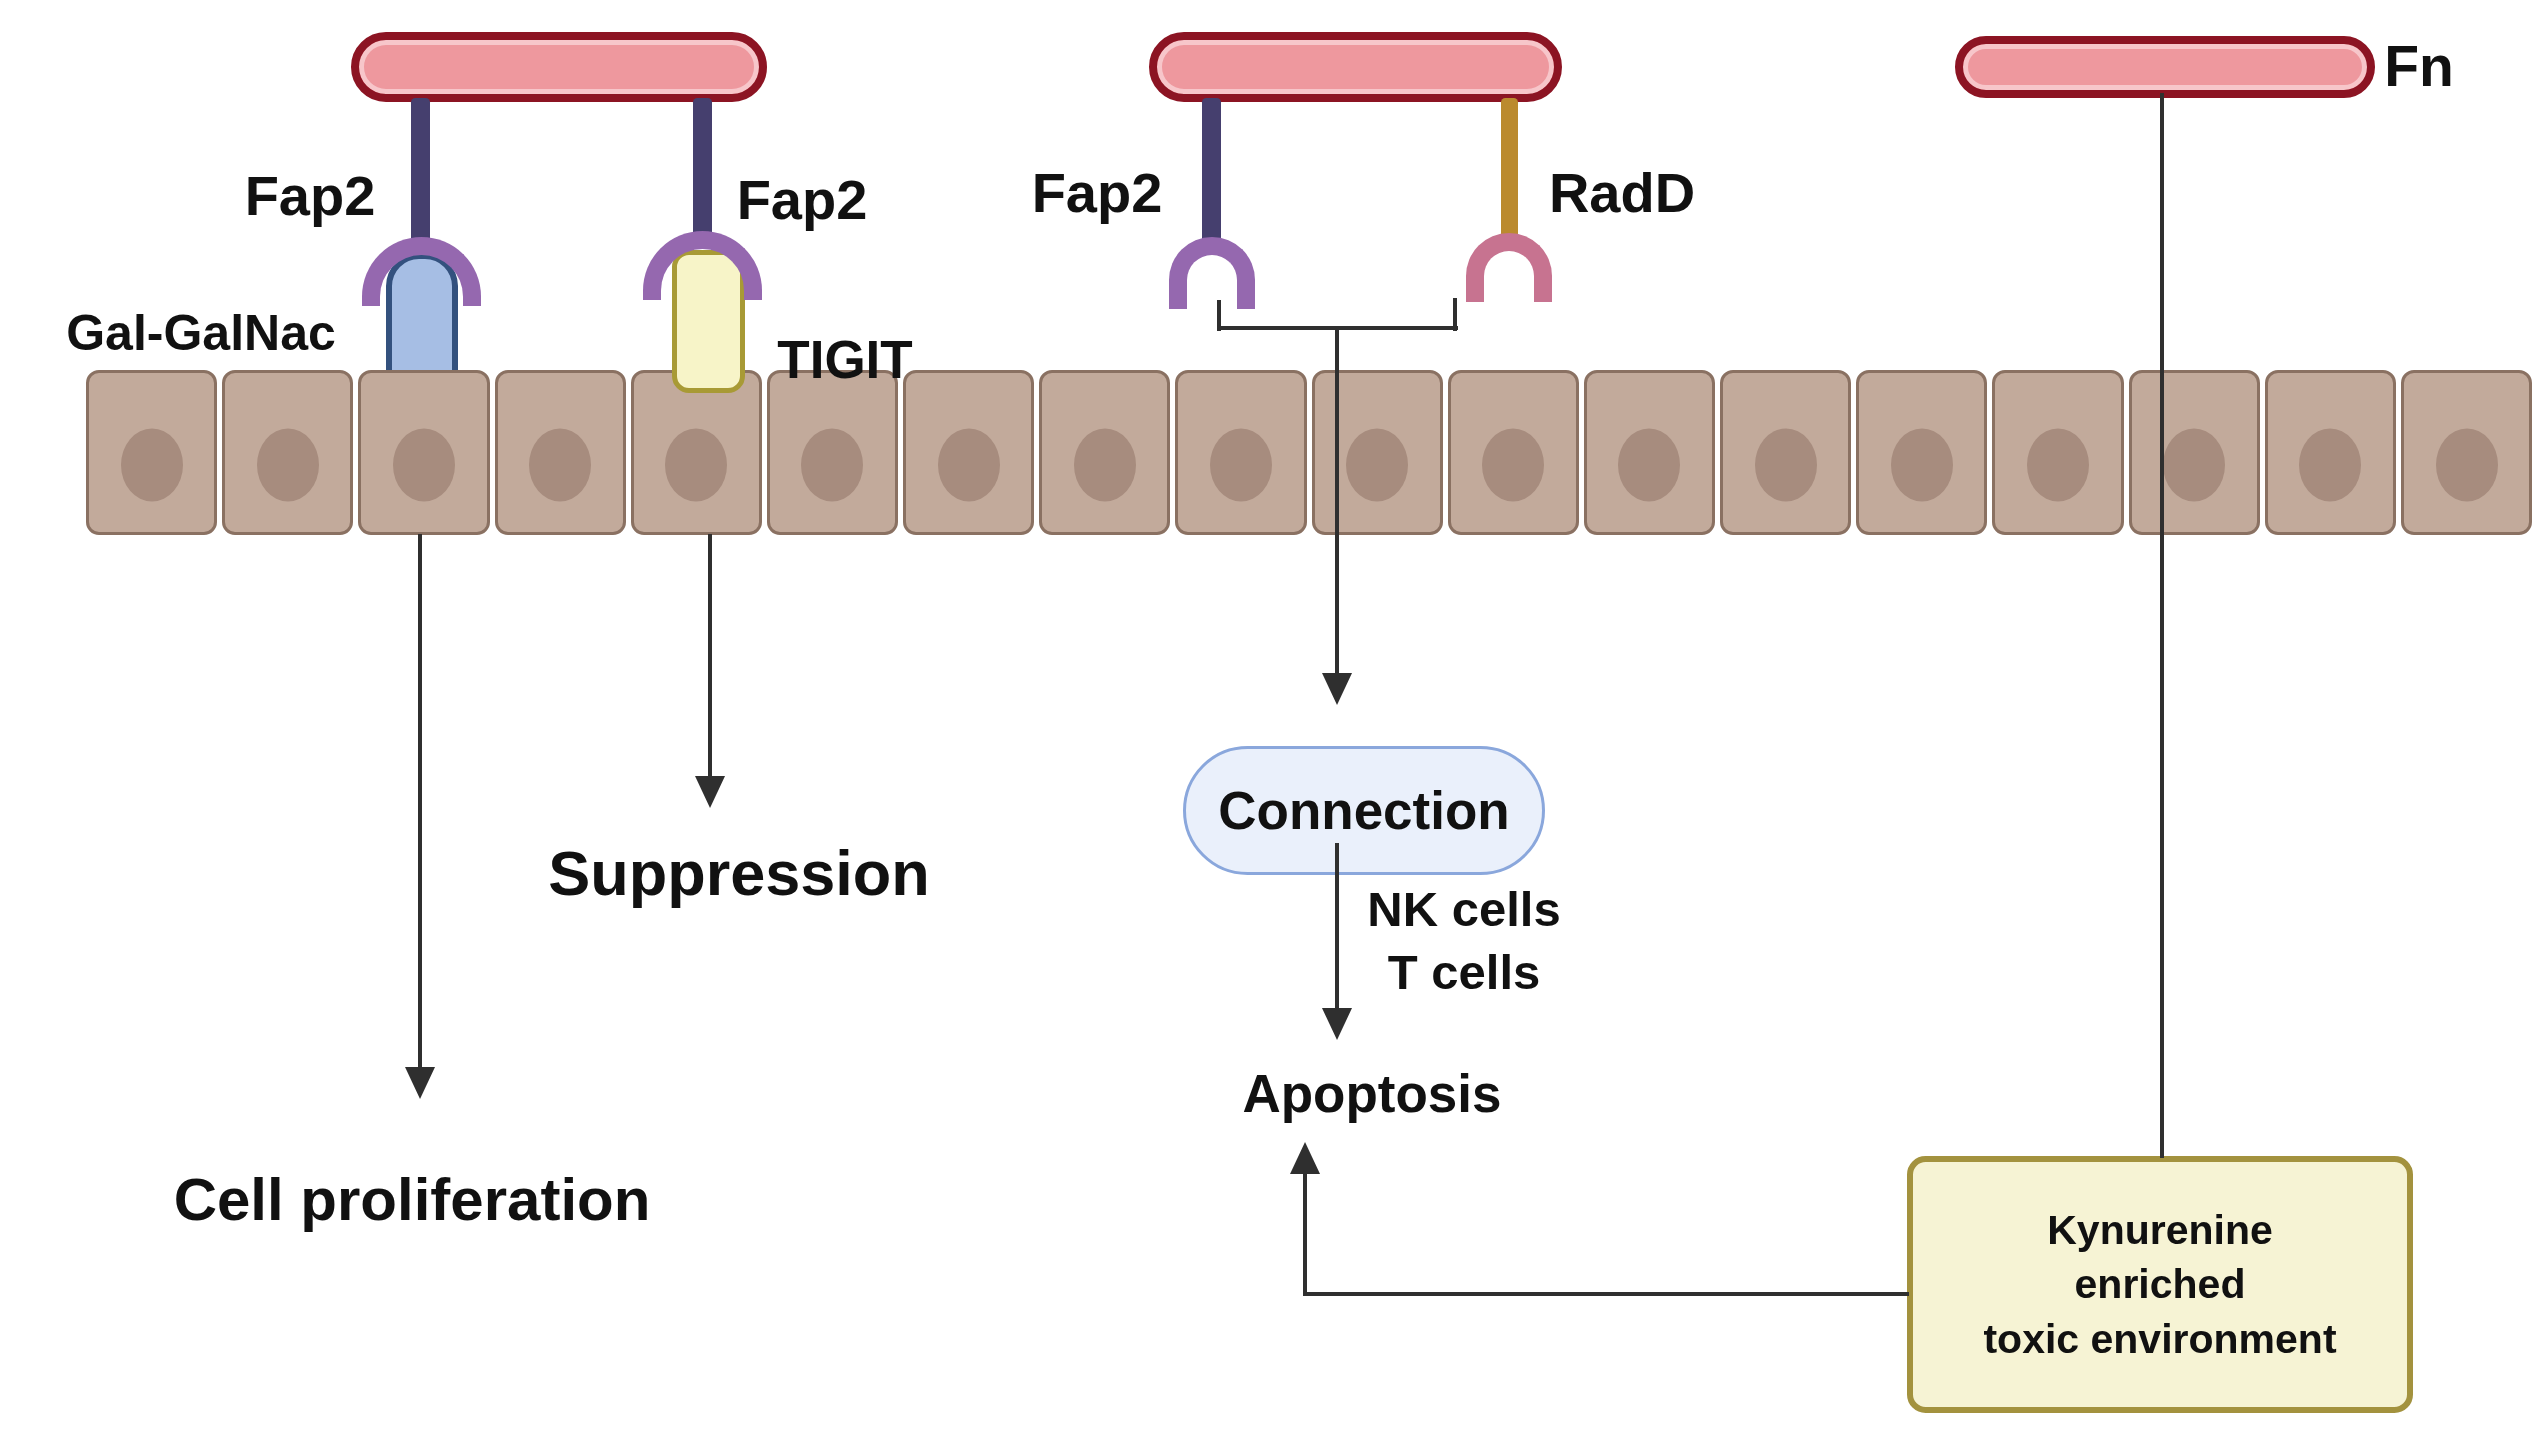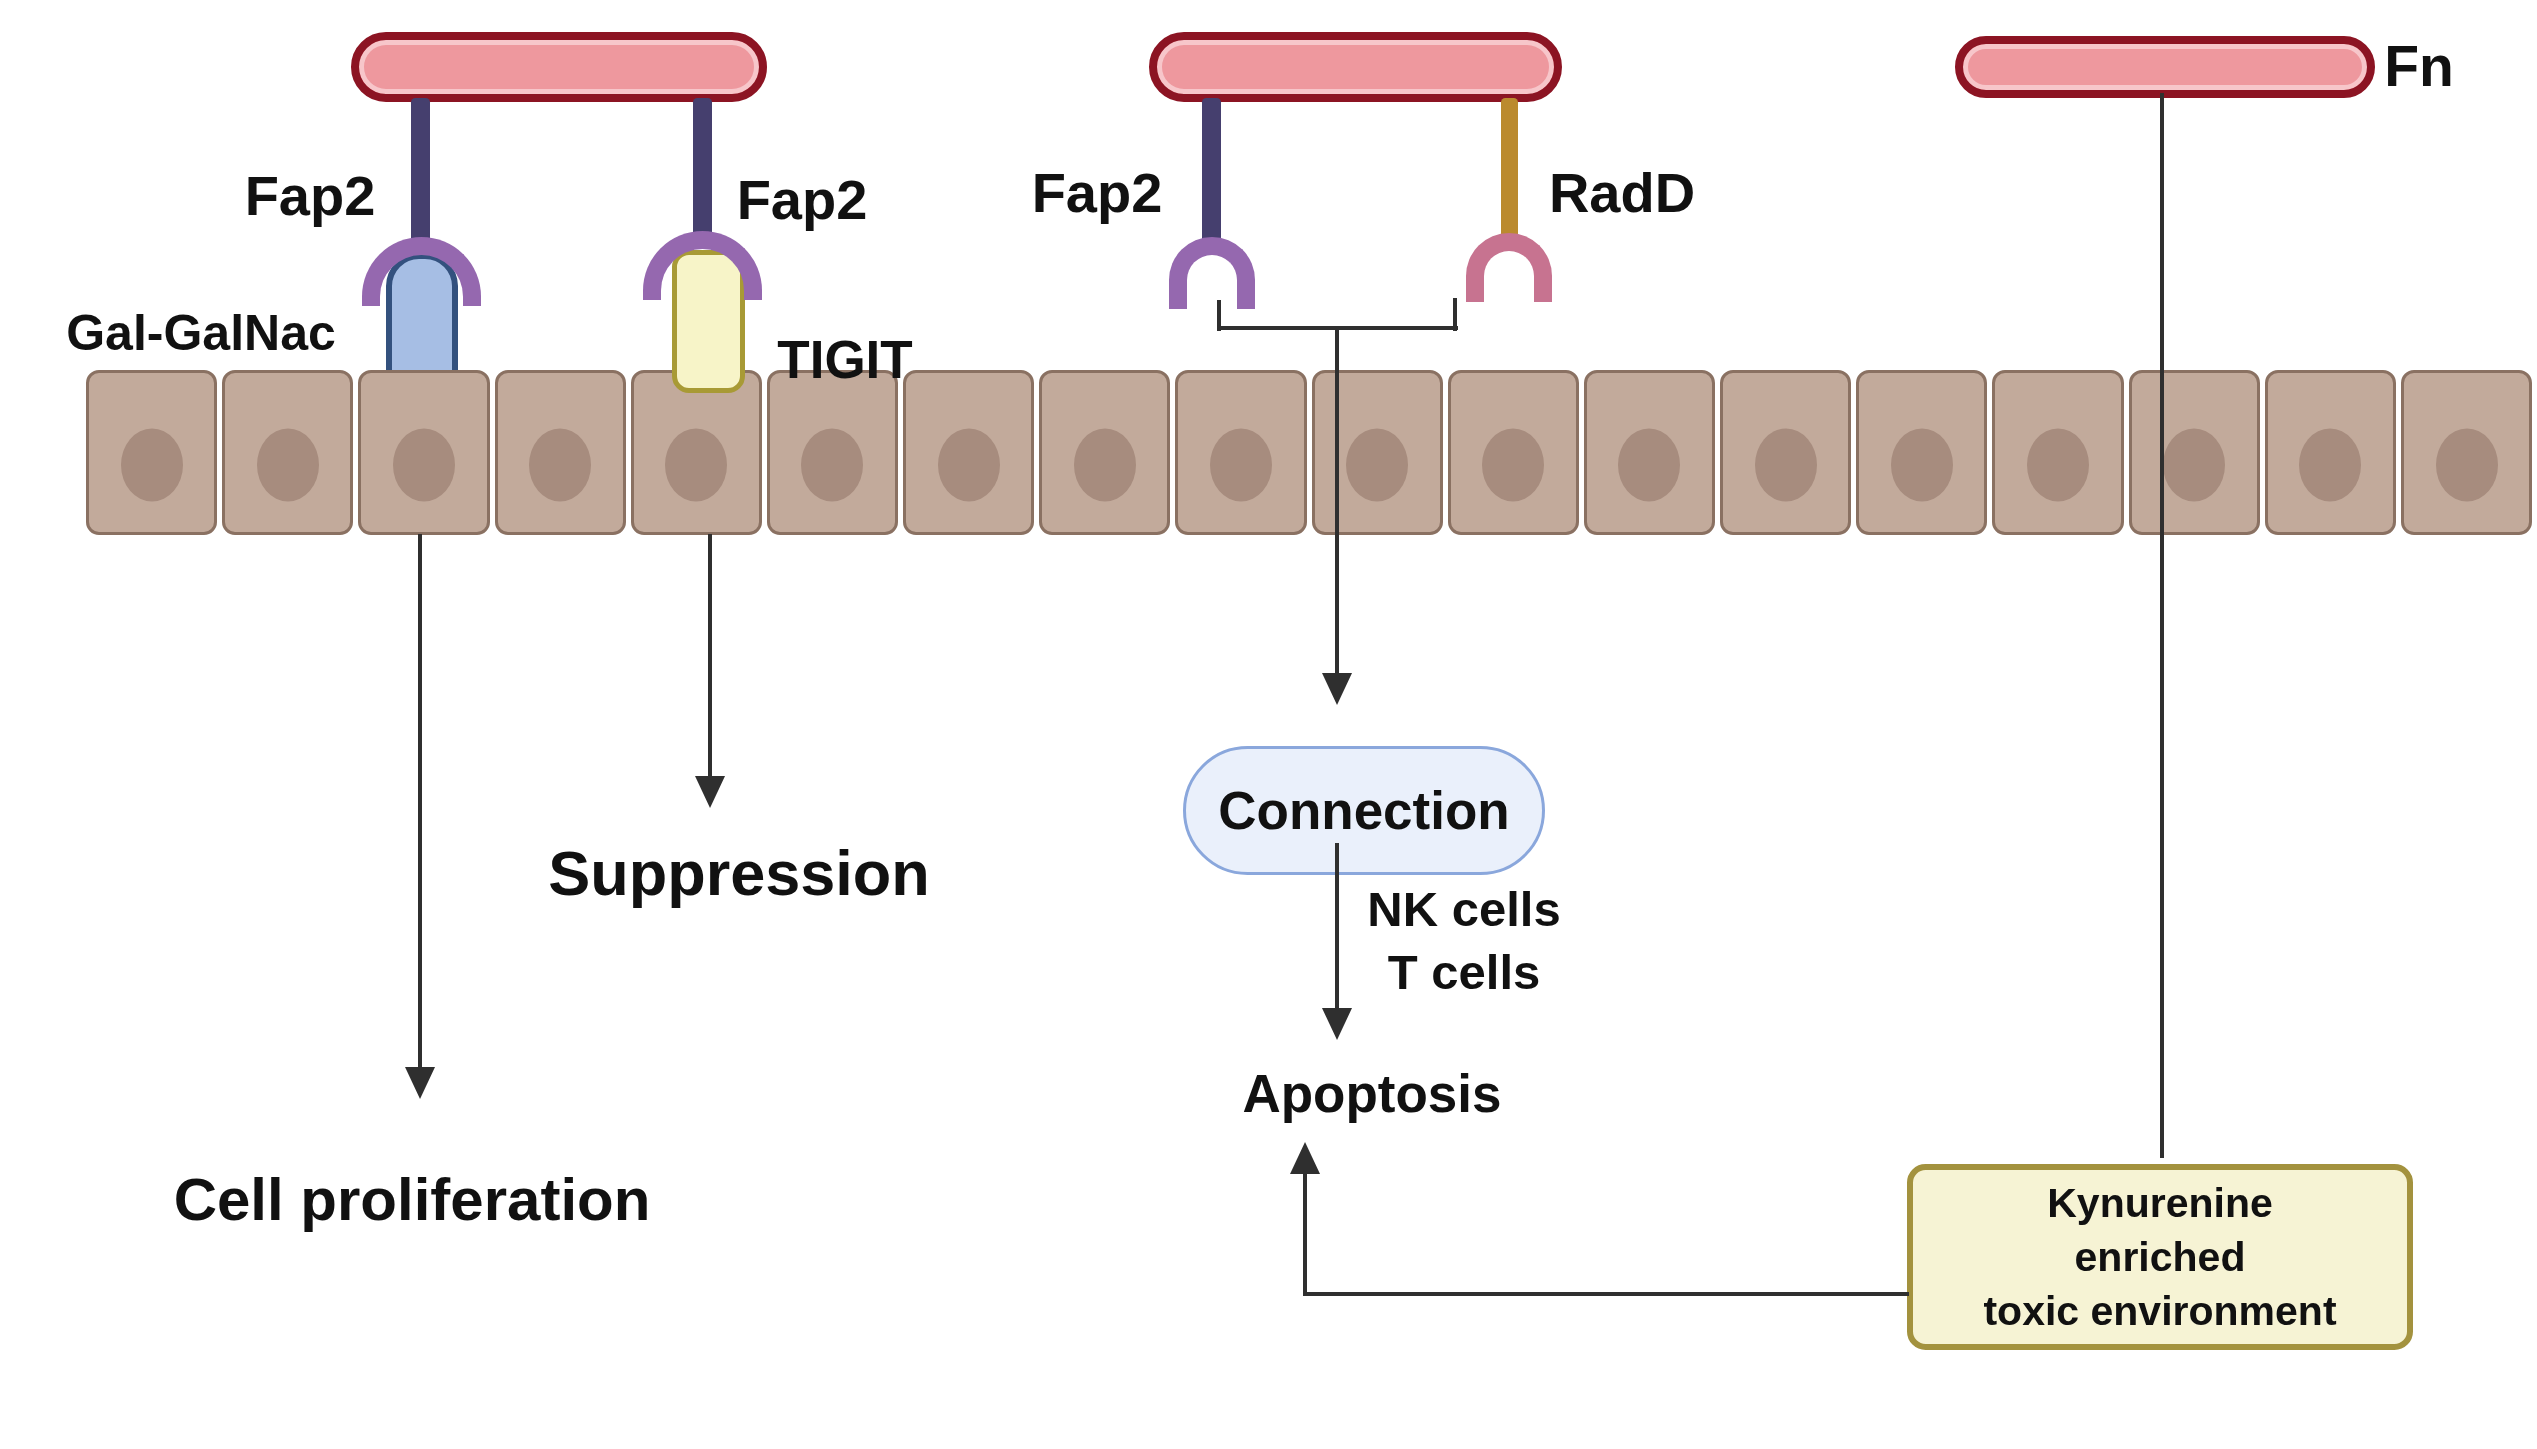--- a/index.html
+++ b/index.html
@@ -180,21 +180,21 @@
 
   <div class="vline" style="left:708px; top:534px; height:244px;"></div>
   <div class="ah-down" style="left:695px; top:776px;"></div>
 
   <div class="vline" style="left:2160px; top:93px; width:3.6px; height:1065px;"></div>
 
   <div class="hline" style="left:1303px; top:1292px; width:606px;"></div>
   <div class="vline" style="left:1303px; top:1172px; height:124px;"></div>
   <div class="ah-up" style="left:1290px; top:1142px;"></div>
 
-  <div class="note-box" style="left:1907px; top:1156px; width:506px; height:186px; font-size:41px;margin-top:8px;">
+  <div class="note-box" style="left:1907px; top:1156px; width:506px; height:257px; font-size:41px;">
     <span>Kynurenine</span>
     <span>enriched</span>
     <span>toxic environment</span>
   </div>
 
   <div class="lbl" style="left:310px; top:195px; font-size:56px;">Fap2</div>
   <div class="lbl" style="left:802px; top:199px; font-size:56px;">Fap2</div>
   <div class="lbl" style="left:201px; top:333px; font-size:50px;">Gal-GalNac</div>
   <div class="lbl" style="left:845px; top:343px; font-size:53px;margin-top:16px;">TIGIT</div>
   <div class="lbl" style="left:1097px; top:192px; font-size:56px;">Fap2</div>

